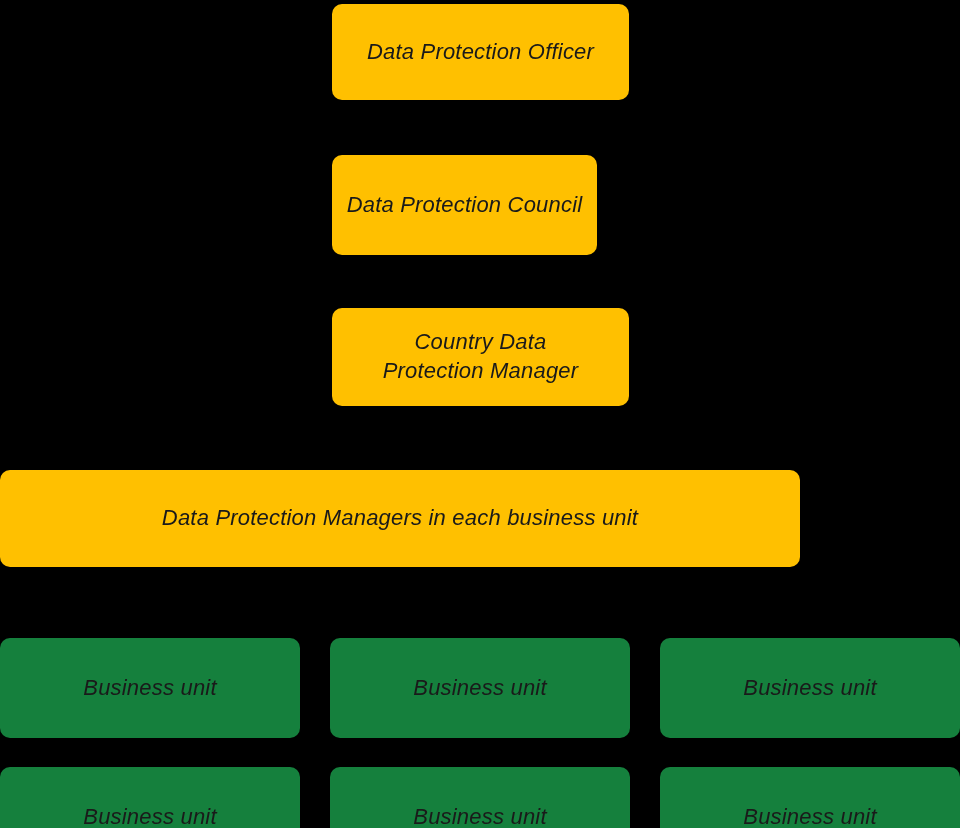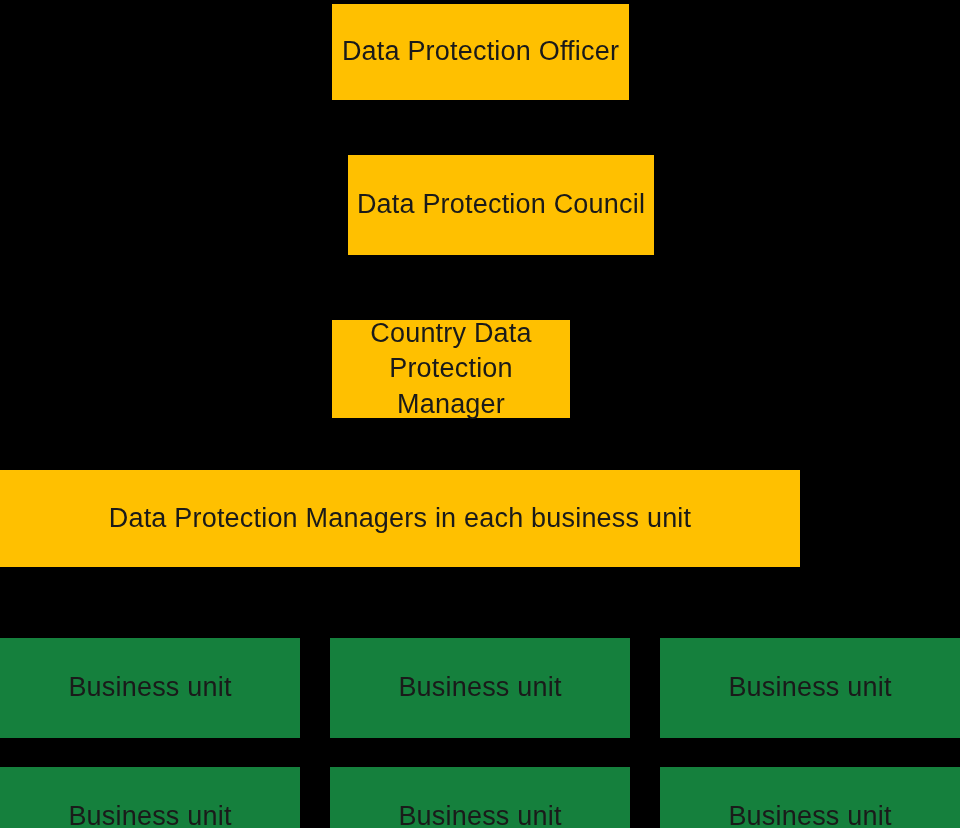--- a/index.html
+++ b/index.html
@@ -10,38 +10,39 @@
   .canvas {
     position: relative;
     width: 960px;
     height: 828px;
     background: #000000;
     overflow: hidden;
     font-family: "Liberation Sans", sans-serif;
   }
   .node {
     position: absolute;
-    border-radius: 0;
+    border-radius: 10px;
     display: flex;
     align-items: center;
     justify-content: center;
     text-align: center;
-    font-size: 27px;
+    font-size: 22px;
     line-height: 1.3;
     color: #1a1a1a;
     letter-spacing: 0.2px;
+    font-style: italic;
   }
   .node-yellow { background: #FFC000; }
   .node-gray   { background: #15803d; margin-top: 40px; }
   .prewrap     { white-space: pre-line; }
 
   
   .pos-officer        { left: 332px; top: 4px;   width: 297px; height: 96px; }
-  .pos-council        { left: 348px; top: 155px; width: 306px; height: 100px; }
-  .pos-country-mgr    { left: 332px; top: 320px; width: 238px; height: 98px; align-items: center; }
+  .pos-council        { left: 332px; top: 155px; width: 265px; height: 100px; }
+  .pos-country-mgr    { left: 332px; top: 308px; width: 297px; height: 98px; align-items: center; }
   .pos-unit-managers  { left: 0px;   top: 470px; width: 800px; height: 97px; }
 
   
   .pos-bu-r1c1 { left: 0px;   top: 598px; width: 300px; height: 100px; }
   .pos-bu-r1c2 { left: 330px; top: 598px; width: 300px; height: 100px; }
   .pos-bu-r1c3 { left: 660px; top: 598px; width: 300px; height: 100px; }
   .pos-bu-r2c1 { left: 0px;   top: 727px; width: 300px; height: 100px; }
   .pos-bu-r2c2 { left: 330px; top: 727px; width: 300px; height: 100px; }
   .pos-bu-r2c3 { left: 660px; top: 727px; width: 300px; height: 100px; }
 </style>

